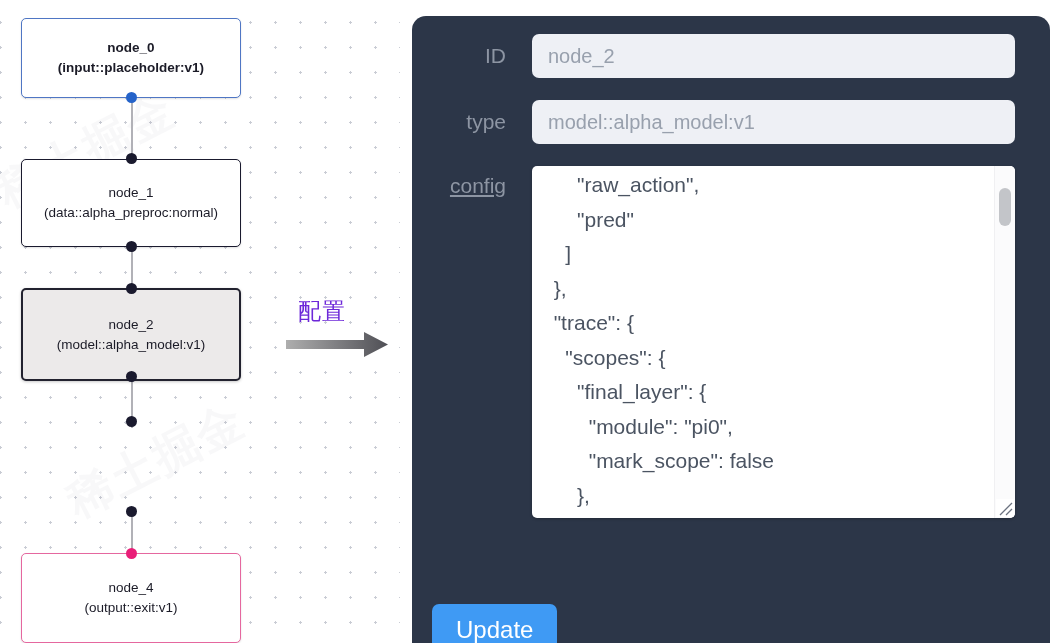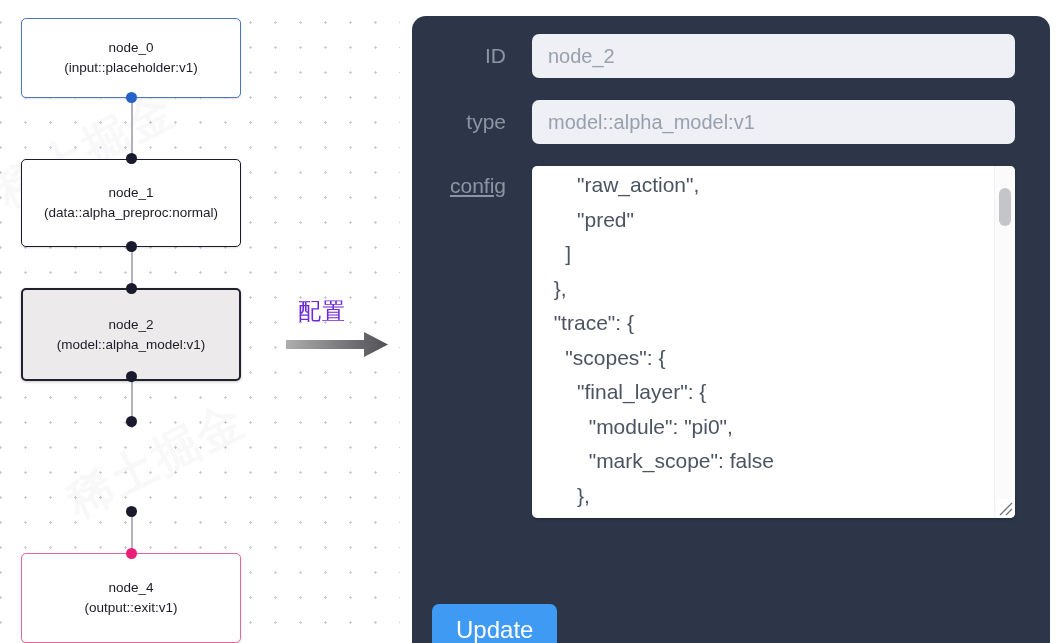--- a/index.html
+++ b/index.html
@@ -72,21 +72,21 @@
     color:#1b1b27;
     line-height:20px;
     padding:0 6px;
     word-break:break-all;
   }
   .node.sel{
     background:#eceaea;
     border:2.2px solid #22222f;
     box-shadow:0 1px 3px rgba(0,0,0,0.22);
   }
-  .node.blue{border:1.6px solid #4f76c4;}
+  .node.blue{border:1.6px solid #4f76c4;font-weight:bold;}
   .node.pink{border:1.8px solid #e5679f;}
 
   
   #arrowWrap{
     position:absolute;left:284px;top:296px;width:112px;height:62px;z-index:6;
   }
   #arrowLabel{
     position:absolute;left:14px;top:0;
     font-size:23px;color:#6d28d9;
     font-family:"DejaVu Sans","Liberation Sans",sans-serif;

